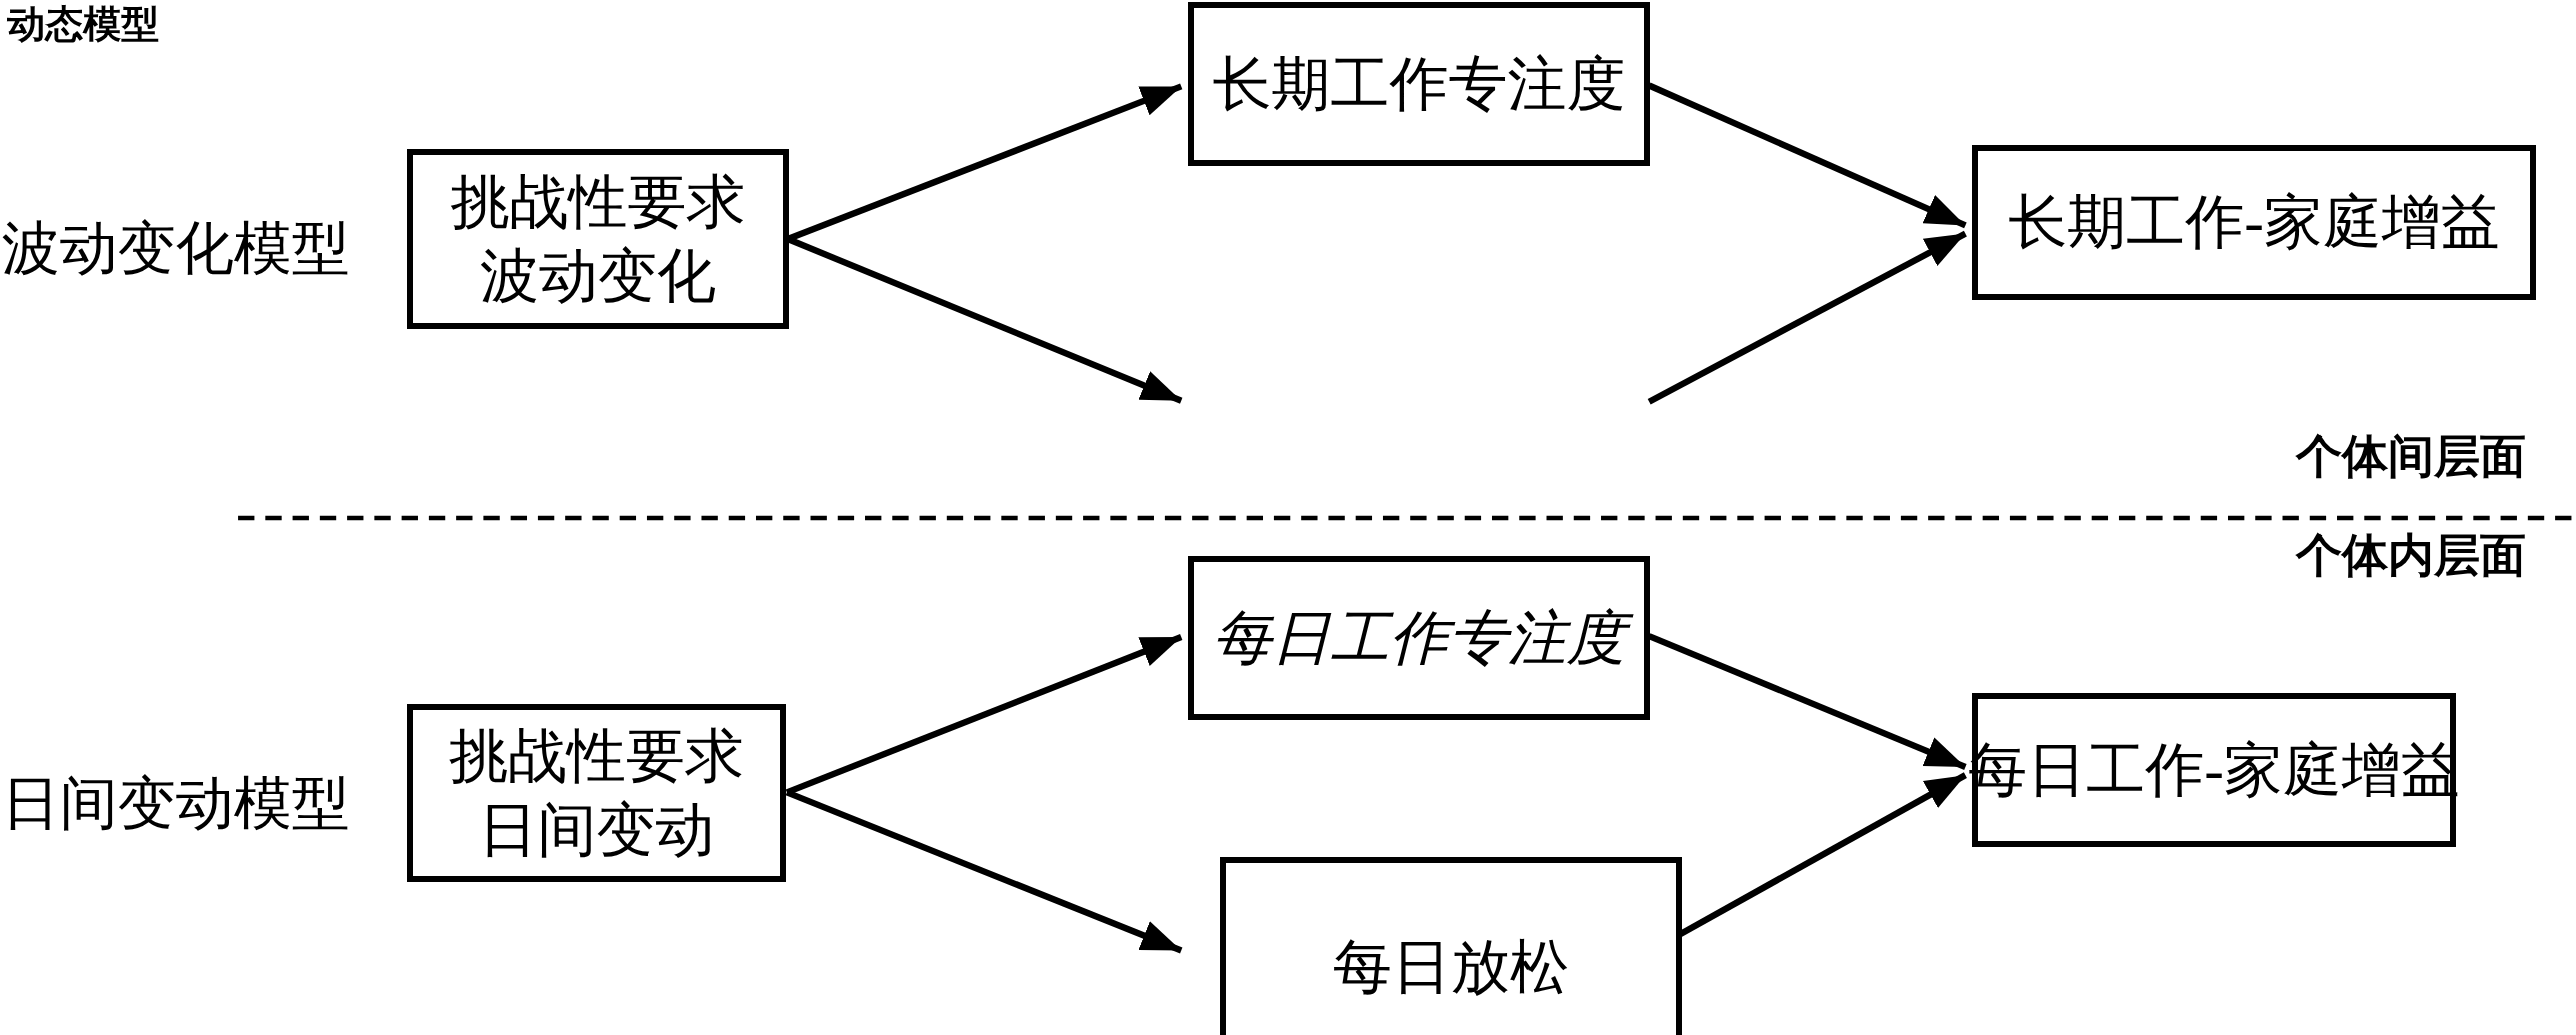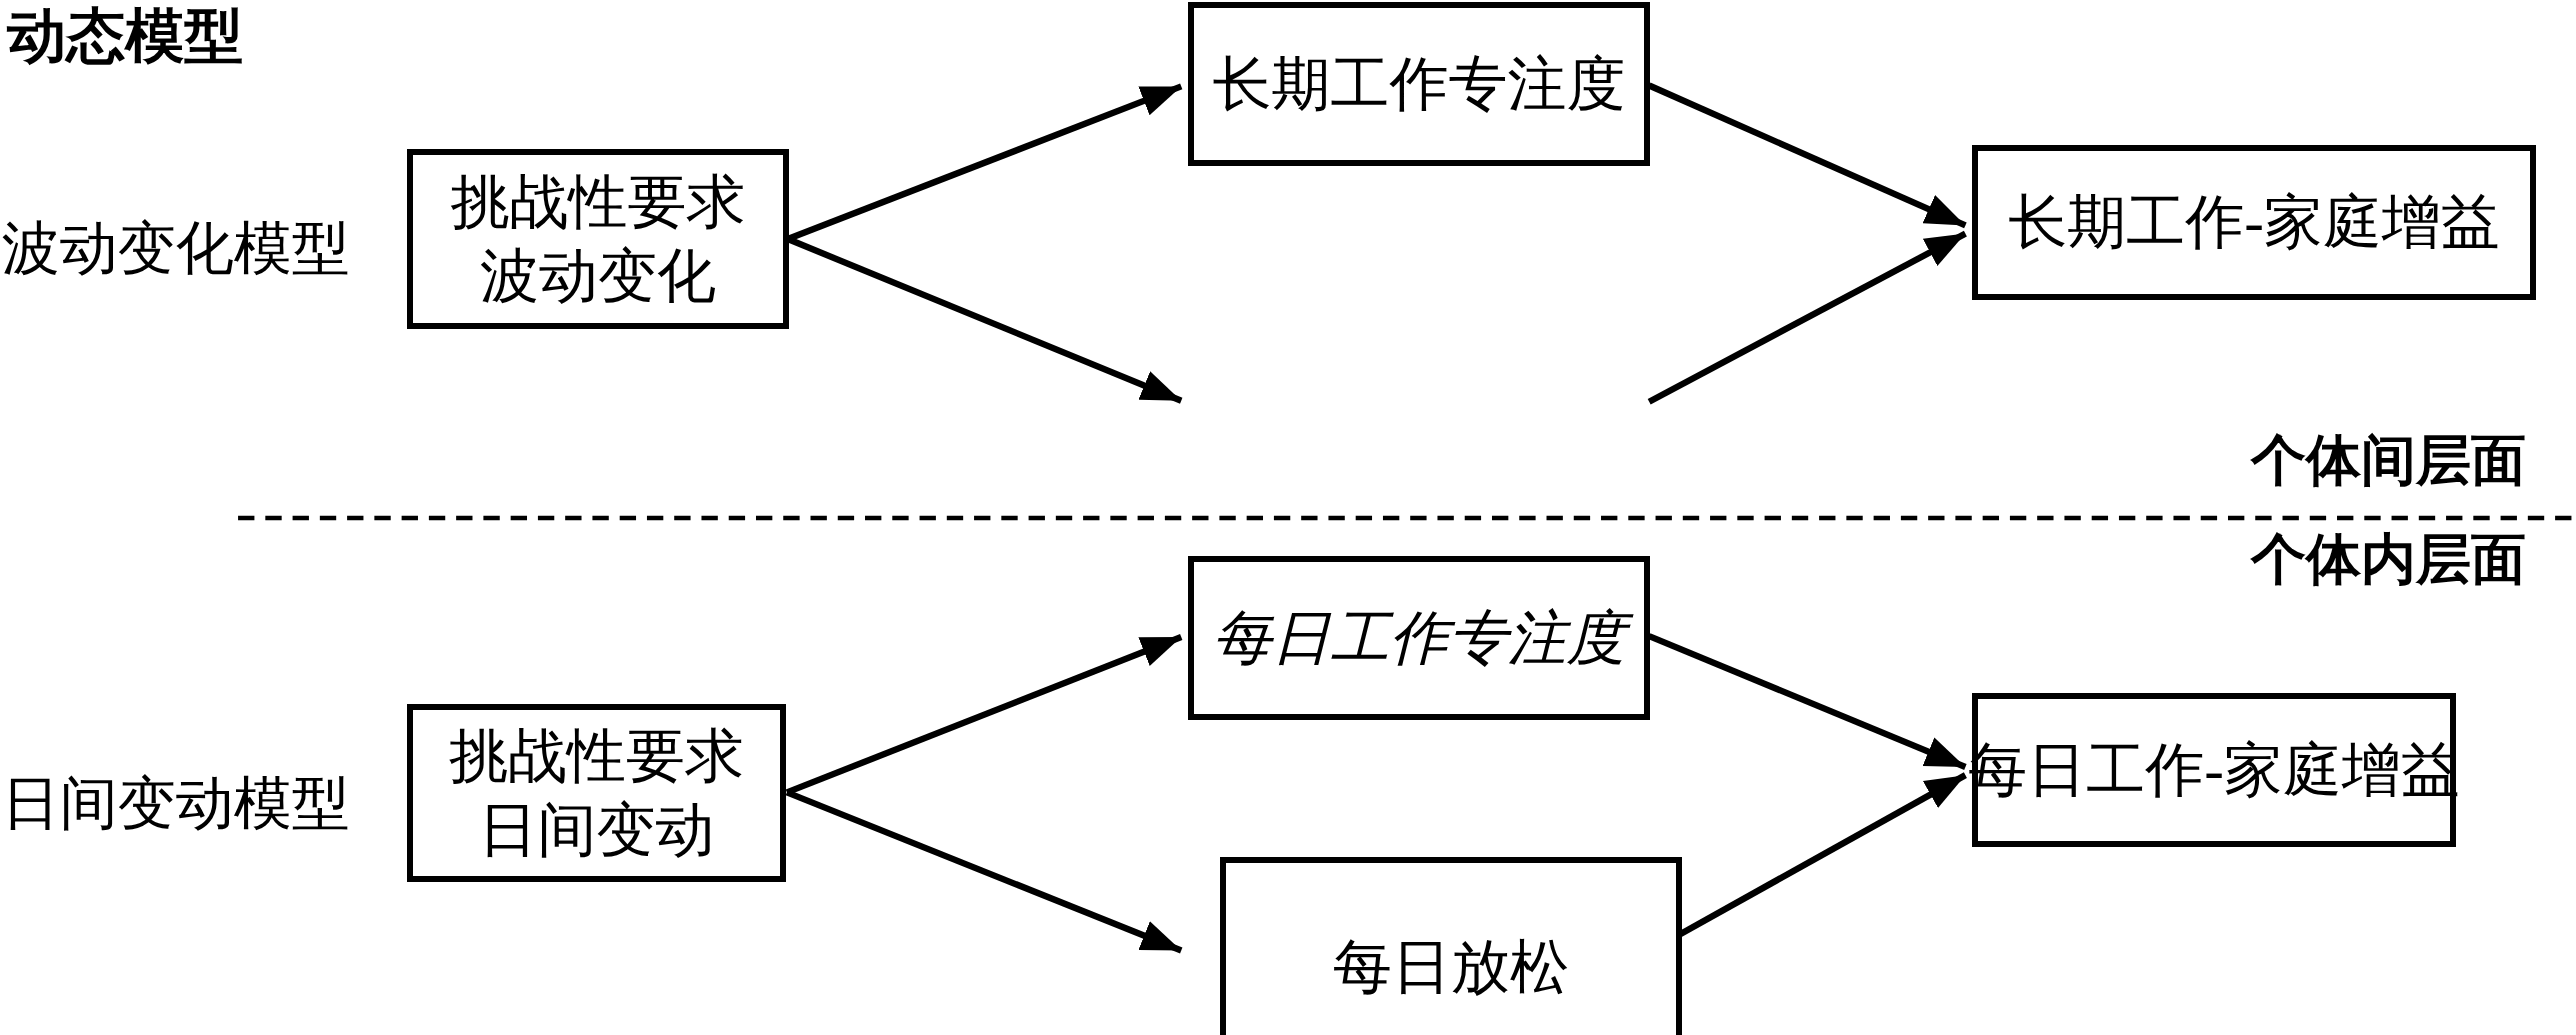--- a/index.html
+++ b/index.html
@@ -38,40 +38,40 @@
   .node-a2 { left: 407px; top: 704px; width: 379px; height: 178px; }
   .node-b2 { left: 1188px; top: 556px; width: 462px; height: 164px; font-style: italic; }
   .node-c2 { left: 1220px; top: 857px; width: 462px; height: 220px; }
   .node-d2 { left: 1972px; top: 693px; width: 484px; height: 154px; }
 
   .figure-title {
     position: absolute;
     left: 7.3px; top: 3.6px;
     font-family: "Liberation Sans", sans-serif;
     font-weight: bold;
-    font-size: 59px;
+    font-size: 38px;
     line-height: 1.1;
     white-space: nowrap;
   }
   .row-label {
     position: absolute;
     left: 1.8px;
     font-size: 58px;
     line-height: 1.1;
     white-space: nowrap;
   }
   .row-label-1 { top: 200px; margin-top: 17px; }
   .row-label-2 { top: 772px; }
 
   .level-label {
     position: absolute;
     right: 50px;
     font-family: "Liberation Sans", sans-serif;
     font-weight: bold;
-    font-size: 55px;
+    font-size: 46px;
     line-height: 1.0;
     white-space: nowrap;
     text-align: right;
   }
   .level-label-between { top: 433px; }
   .level-label-within  { top: 532px; text-align: center; }
 </style>
 </head>
 <body>
 

